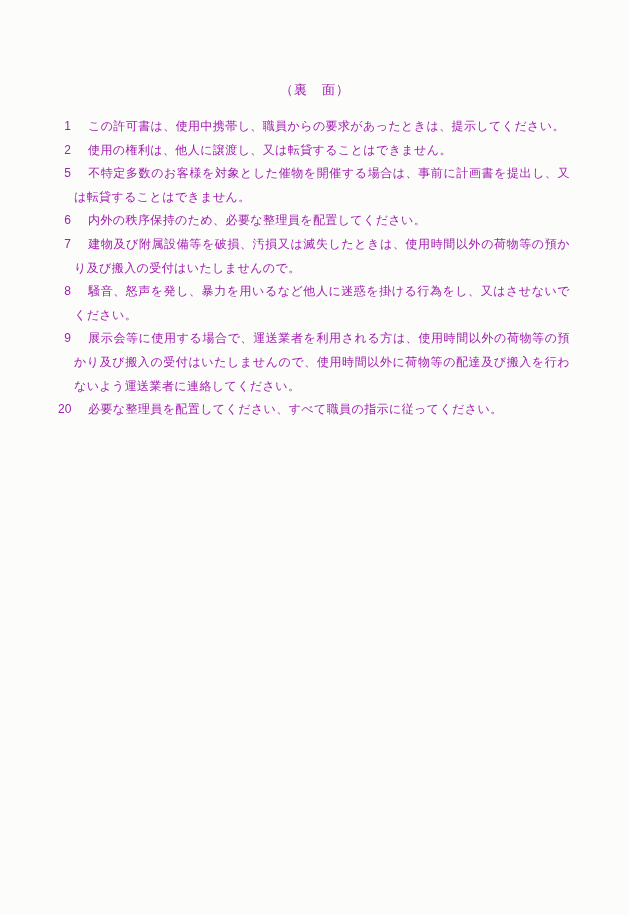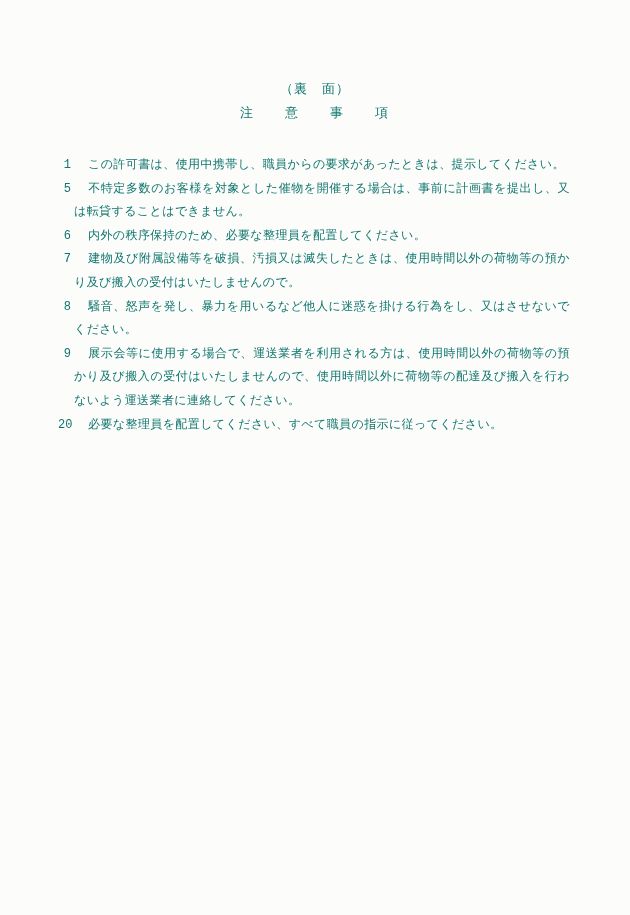--- a/index.html
+++ b/index.html
@@ -5,39 +5,39 @@
   html, body {
     margin: 0;
     padding: 0;
     background: #fcfcfb;
   }
   .page {
     position: relative;
     width: 630px;
     height: 660px;
     background: #fcfcfb;
-    color: #0f766e;
-    font-family: Liberation Mono, monospace;
+    color: #a21caf;
+    font-family: Liberation Sans, sans-serif;
     overflow: hidden;
     box-sizing: border-box;
   }
   .header {
     padding-top: 78px;
     text-align: center;
     font-size: 13px;
     line-height: 24px;
   }
   .side-label {
     letter-spacing: 1px;
   }
   .notice-title {
     letter-spacing: 2px;
   }
   .notice-list {
-    margin-top: 28px;
+    margin-top: 13px;
     padding-left: 74px;
     padding-right: 60px;
     font-size: 12px;
     line-height: 23.6px;
     text-align: justify;
     letter-spacing: 0.4px;
   }
   .notice-item {
     text-indent: -16px;
   }
@@ -49,26 +49,28 @@
     margin-right: 17px;
     letter-spacing: 0;
   }
 </style>
 </head>
 <body>
 
 <div class="page">
   <div class="header">
     <div class="side-label">（裏　面）</div>
-    <div class="notice-title">注　　意　　事　　項</div>
   </div>
 
   <div class="notice-list">
     <div class="notice-item">
       <span class="num">1</span><span class="txt">この許可書は、使用中携帯し、職員からの要求があったときは、提示してください。</span>
+    </div>
+    <div class="notice-item">
+      <span class="num">2</span><span class="txt">使用の権利は、他人に譲渡し、又は転貸することはできません。</span>
     </div>
     <div class="notice-item">
       <span class="num">5</span><span class="txt">不特定多数のお客様を対象とした催物を開催する場合は、事前に計画書を提出し、又は転貸することはできません。</span>
     </div>
     <div class="notice-item">
       <span class="num">6</span><span class="txt">内外の秩序保持のため、必要な整理員を配置してください。</span>
     </div>
     <div class="notice-item">
       <span class="num">7</span><span class="txt">建物及び附属設備等を破損、汚損又は滅失したときは、使用時間以外の荷物等の預かり及び搬入の受付はいたしませんので。</span>
     </div>

